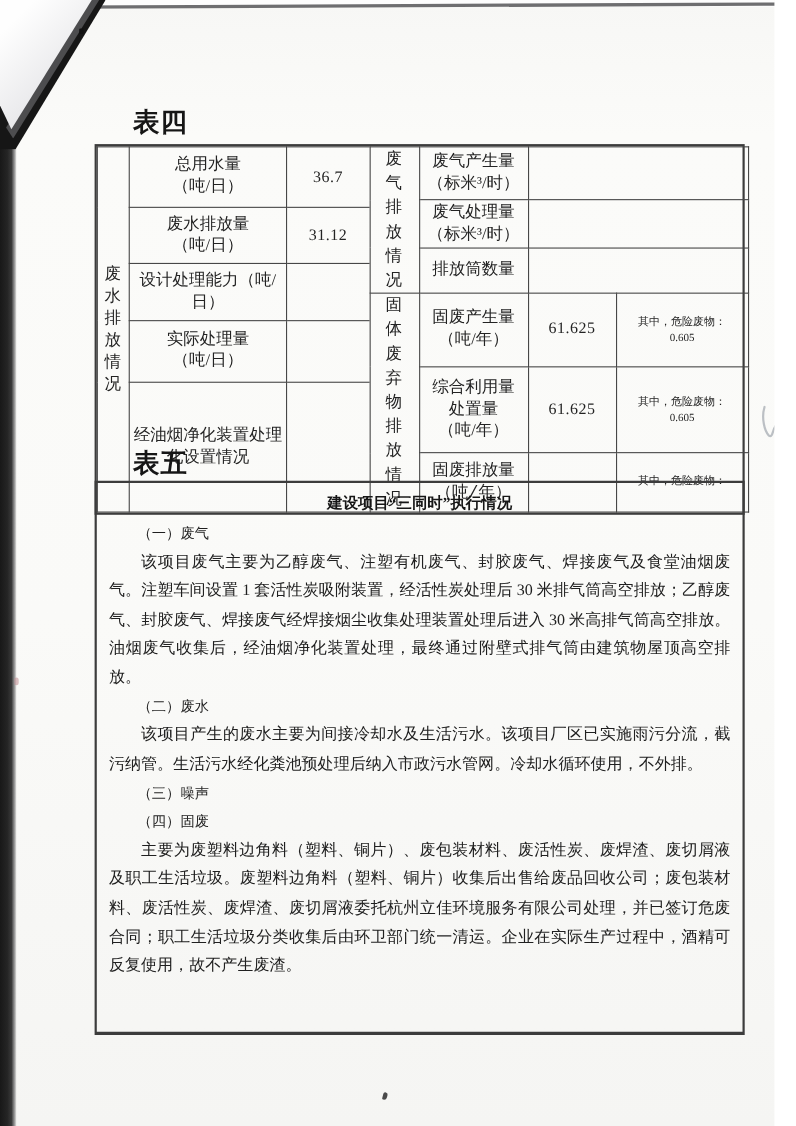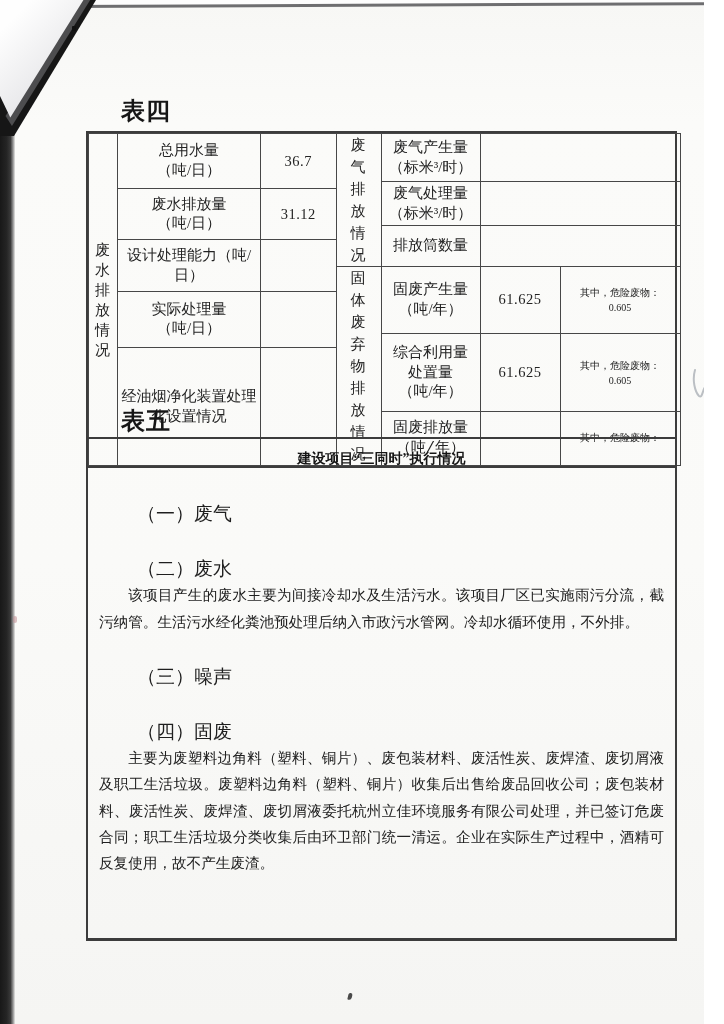--- a/index.html
+++ b/index.html
@@ -43,21 +43,21 @@
   .vh-narrow{padding:0 6px;line-height:20px;}
   .vh-wide{padding:0 7px;line-height:22px;}
   .val{font-size:14.5px;letter-spacing:.5px;}
   .note{font-size:10px;line-height:1.5;padding:1px 1px;}
   .rL1{height:46px;} .rL2{height:40px;} .rL3{height:38px;} .rL4{height:47px;} .rL5{height:98px;}
   .rR1{height:47px;} .rR2{height:39px;} .rR3{height:40px;margin-top:47px;} .rR4{height:53px;} .rR5{height:55px;} .rR6{height:35px;font-family:Liberation Mono, monospace;}
   
   .box5{position:absolute;left:86px;top:437px;width:591px;height:504px;box-sizing:border-box;
     border:2px solid #3c3c3c;border-bottom-width:3px;padding:7px 11px 0 11px;}
   .b5-header{font-weight:bold;font-size:14px;line-height:26px;color:#161616;text-align:center;}
-  .b5-heading{font-size:19px;line-height:26.2px;text-indent:2em;margin-top:29px;}
+  .b5-heading{font-size:13px;line-height:26.2px;text-indent:2em;}
   .b5-para{font-size:14.6px;line-height:26.2px;text-indent:2em;text-align:justify;margin:0;color:#202020;}
 </style>
 </head>
 <body>
 
 <div class="page">
 
   <div class="top-white"></div>
   <div class="top-line"></div>
   <div class="left-strip"></div>
@@ -158,20 +158,21 @@
     </tbody>
       </table>
   </div>
 
   <div class="sect-title t5-title">表五</div>
 
   <div class="box5">
     <div class="b5-header">建设项目“三同时”执行情况</div>
 
     <div class="b5-heading">（一）废气</div>
+    <p class="b5-para">该项目废气主要为乙醇废气、注塑有机废气、封胶废气、焊接废气及食堂油烟废气。注塑车间设置 1 套活性炭吸附装置，经活性炭处理后 30 米排气筒高空排放；乙醇废气、封胶废气、焊接废气经焊接烟尘收集处理装置处理后进入 30 米高排气筒高空排放。油烟废气收集后，经油烟净化装置处理，最终通过附壁式排气筒由建筑物屋顶高空排放。</p>
 
     <div class="b5-heading">（二）废水</div>
     <p class="b5-para">该项目产生的废水主要为间接冷却水及生活污水。该项目厂区已实施雨污分流，截污纳管。生活污水经化粪池预处理后纳入市政污水管网。冷却水循环使用，不外排。</p>
 
     <div class="b5-heading">（三）噪声</div>
 
     <div class="b5-heading">（四）固废</div>
     <p class="b5-para">主要为废塑料边角料（塑料、铜片）、废包装材料、废活性炭、废焊渣、废切屑液及职工生活垃圾。废塑料边角料（塑料、铜片）收集后出售给废品回收公司；废包装材料、废活性炭、废焊渣、废切屑液委托杭州立佳环境服务有限公司处理，并已签订危废合同；职工生活垃圾分类收集后由环卫部门统一清运。企业在实际生产过程中，酒精可反复使用，故不产生废渣。</p>
   </div>
 

